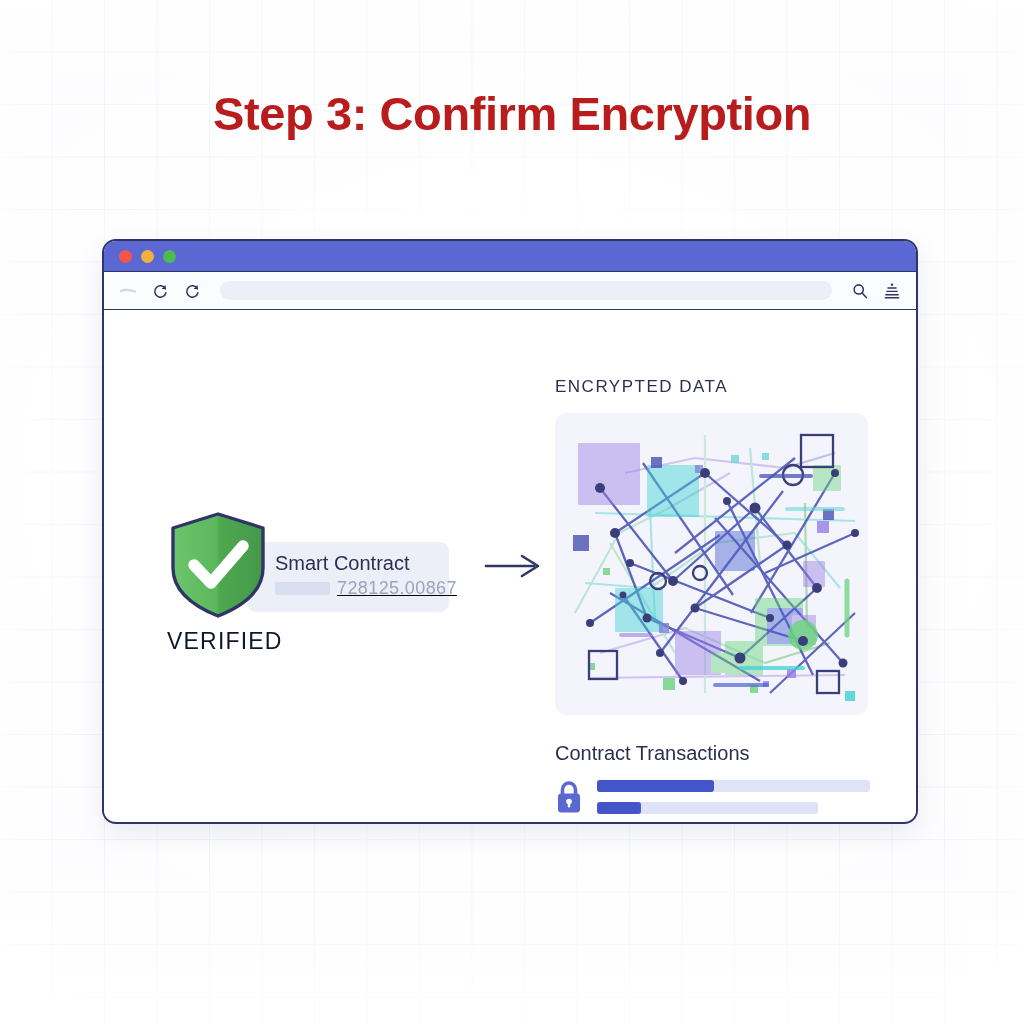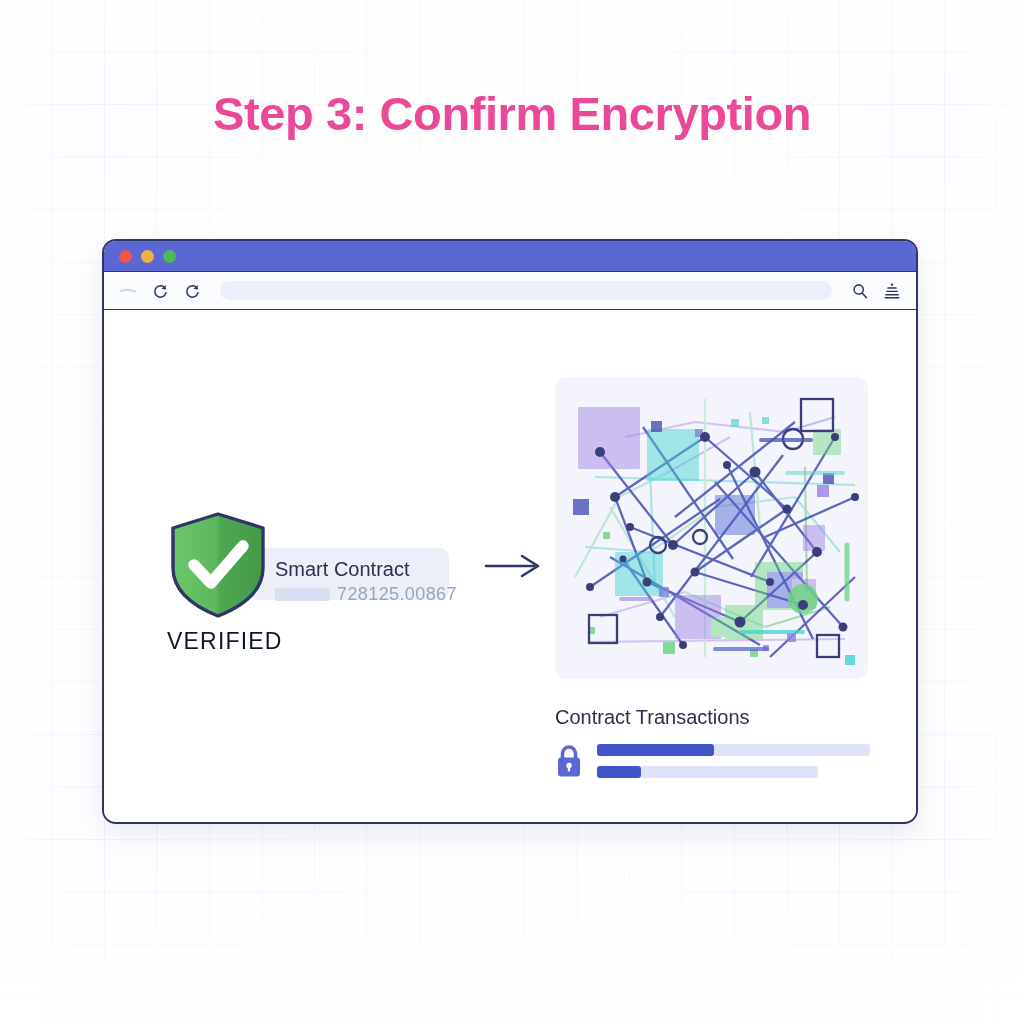--- a/index.html
+++ b/index.html
@@ -38,21 +38,21 @@
 
   
   #page-title {
     position: absolute;
     top: 86px;
     left: 0;
     width: 1024px;
     text-align: center;
     font-size: 47px;
     font-weight: bold;
-    color: #ec4899;
+    color: #b91c1c;
     letter-spacing: -0.4px;
   }
 
   
   #browser-window {
     position: absolute;
     left: 102px;
     top: 239px;
     width: 816px;
     height: 585px;
@@ -116,38 +116,39 @@
   }
   #shield-row { position: relative; height: 110px; }
   #shield-icon {
     position: absolute;
     left: 0; top: 0;
     width: 102px; height: 110px;
   }
   #contract-card {
     position: absolute;
     left: 80px;
-    top: 38px;
+    top: 32px;
     width: 202px;
-    height: 52px;
+    height: 70px;
     background: #eceff8;
     border-radius: 9px;
     padding: 10px 14px 0 28px;
     box-sizing: border-box;
   }
   #contract-label {
     font-size: 20px;
     color: #2b3050;
     white-space: nowrap;
   }
   #contract-value-row {
     display: flex;
     align-items: center;
     gap: 7px;
     margin-top: 3px;
+    text-decoration: underline;
   }
   #contract-placeholder {
     width: 55px; height: 13px;
     background: #d9dff0;
     border-radius: 2px;
     flex: 0 0 auto;
   }
   #contract-value {
     font-size: 18px;
     color: #9aa3bd;
@@ -301,20 +302,21 @@
 
     <div id="flow-arrow">
       <svg width="58" height="26" viewBox="0 0 58 26">
         <line x1="2" y1="13" x2="50" y2="13" stroke="#2f3566" stroke-width="2.6" stroke-linecap="round"></line>
         <path d="M38 3 L54 13 L38 23" stroke="#2f3566" stroke-width="2.6" fill="none" stroke-linecap="round" stroke-linejoin="round"></path>
       </svg>
     </div>
 
     <div id="encrypted-section">
 
+      <div id="encrypted-heading">ENCRYPTED DATA</div>
 
       <div id="network-graph">
         <svg width="313" height="302" viewBox="0 0 313 302">
           <g opacity="0.55" stroke-width="2.2" fill="none">
             <line x1="20" y1="200" x2="64" y2="120" stroke="#8fd9b8"></line>
             <line x1="64" y1="120" x2="112" y2="96" stroke="#8fd9b8"></line>
             <line x1="112" y1="96" x2="175" y2="60" stroke="#b79ce8"></line>
             <line x1="30" y1="170" x2="95" y2="175" stroke="#6fd6d6"></line>
             <line x1="95" y1="175" x2="160" y2="130" stroke="#8fd9b8"></line>
             <line x1="160" y1="130" x2="240" y2="120" stroke="#8fd9b8"></line>

